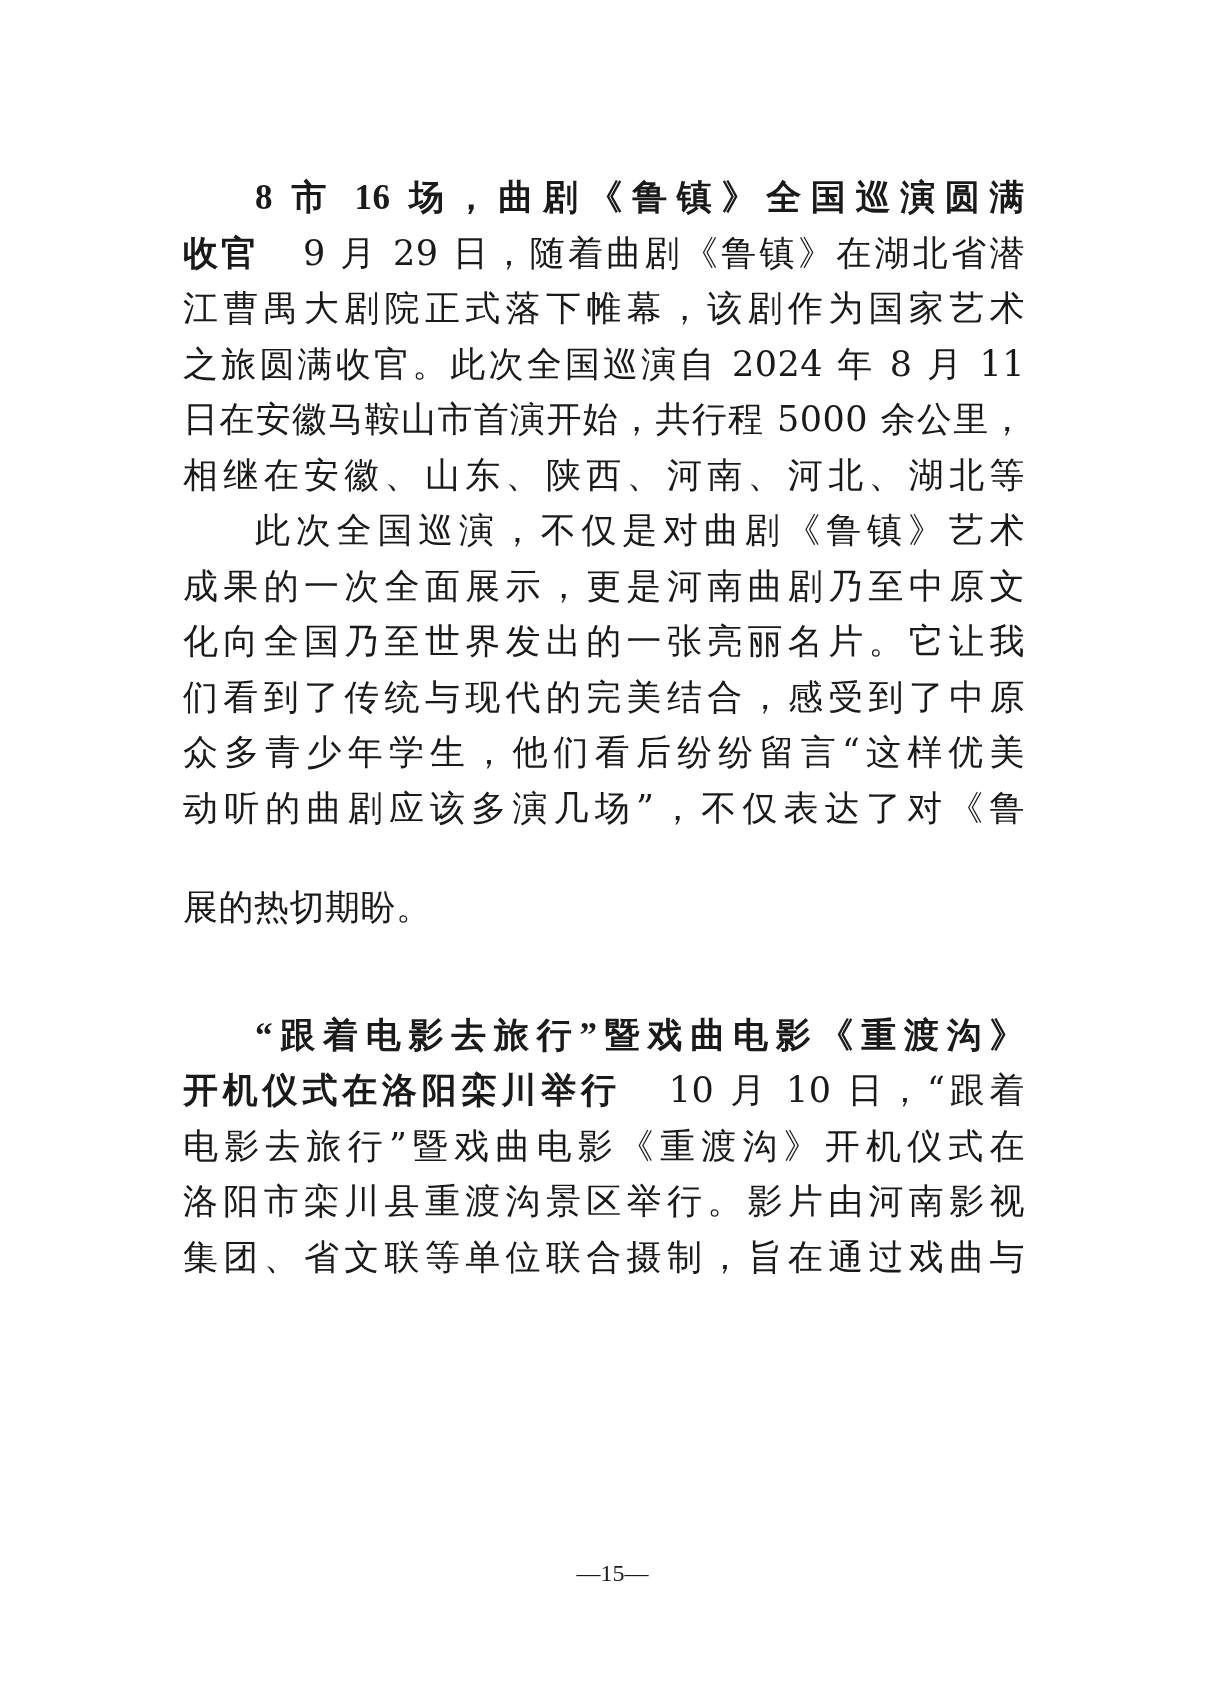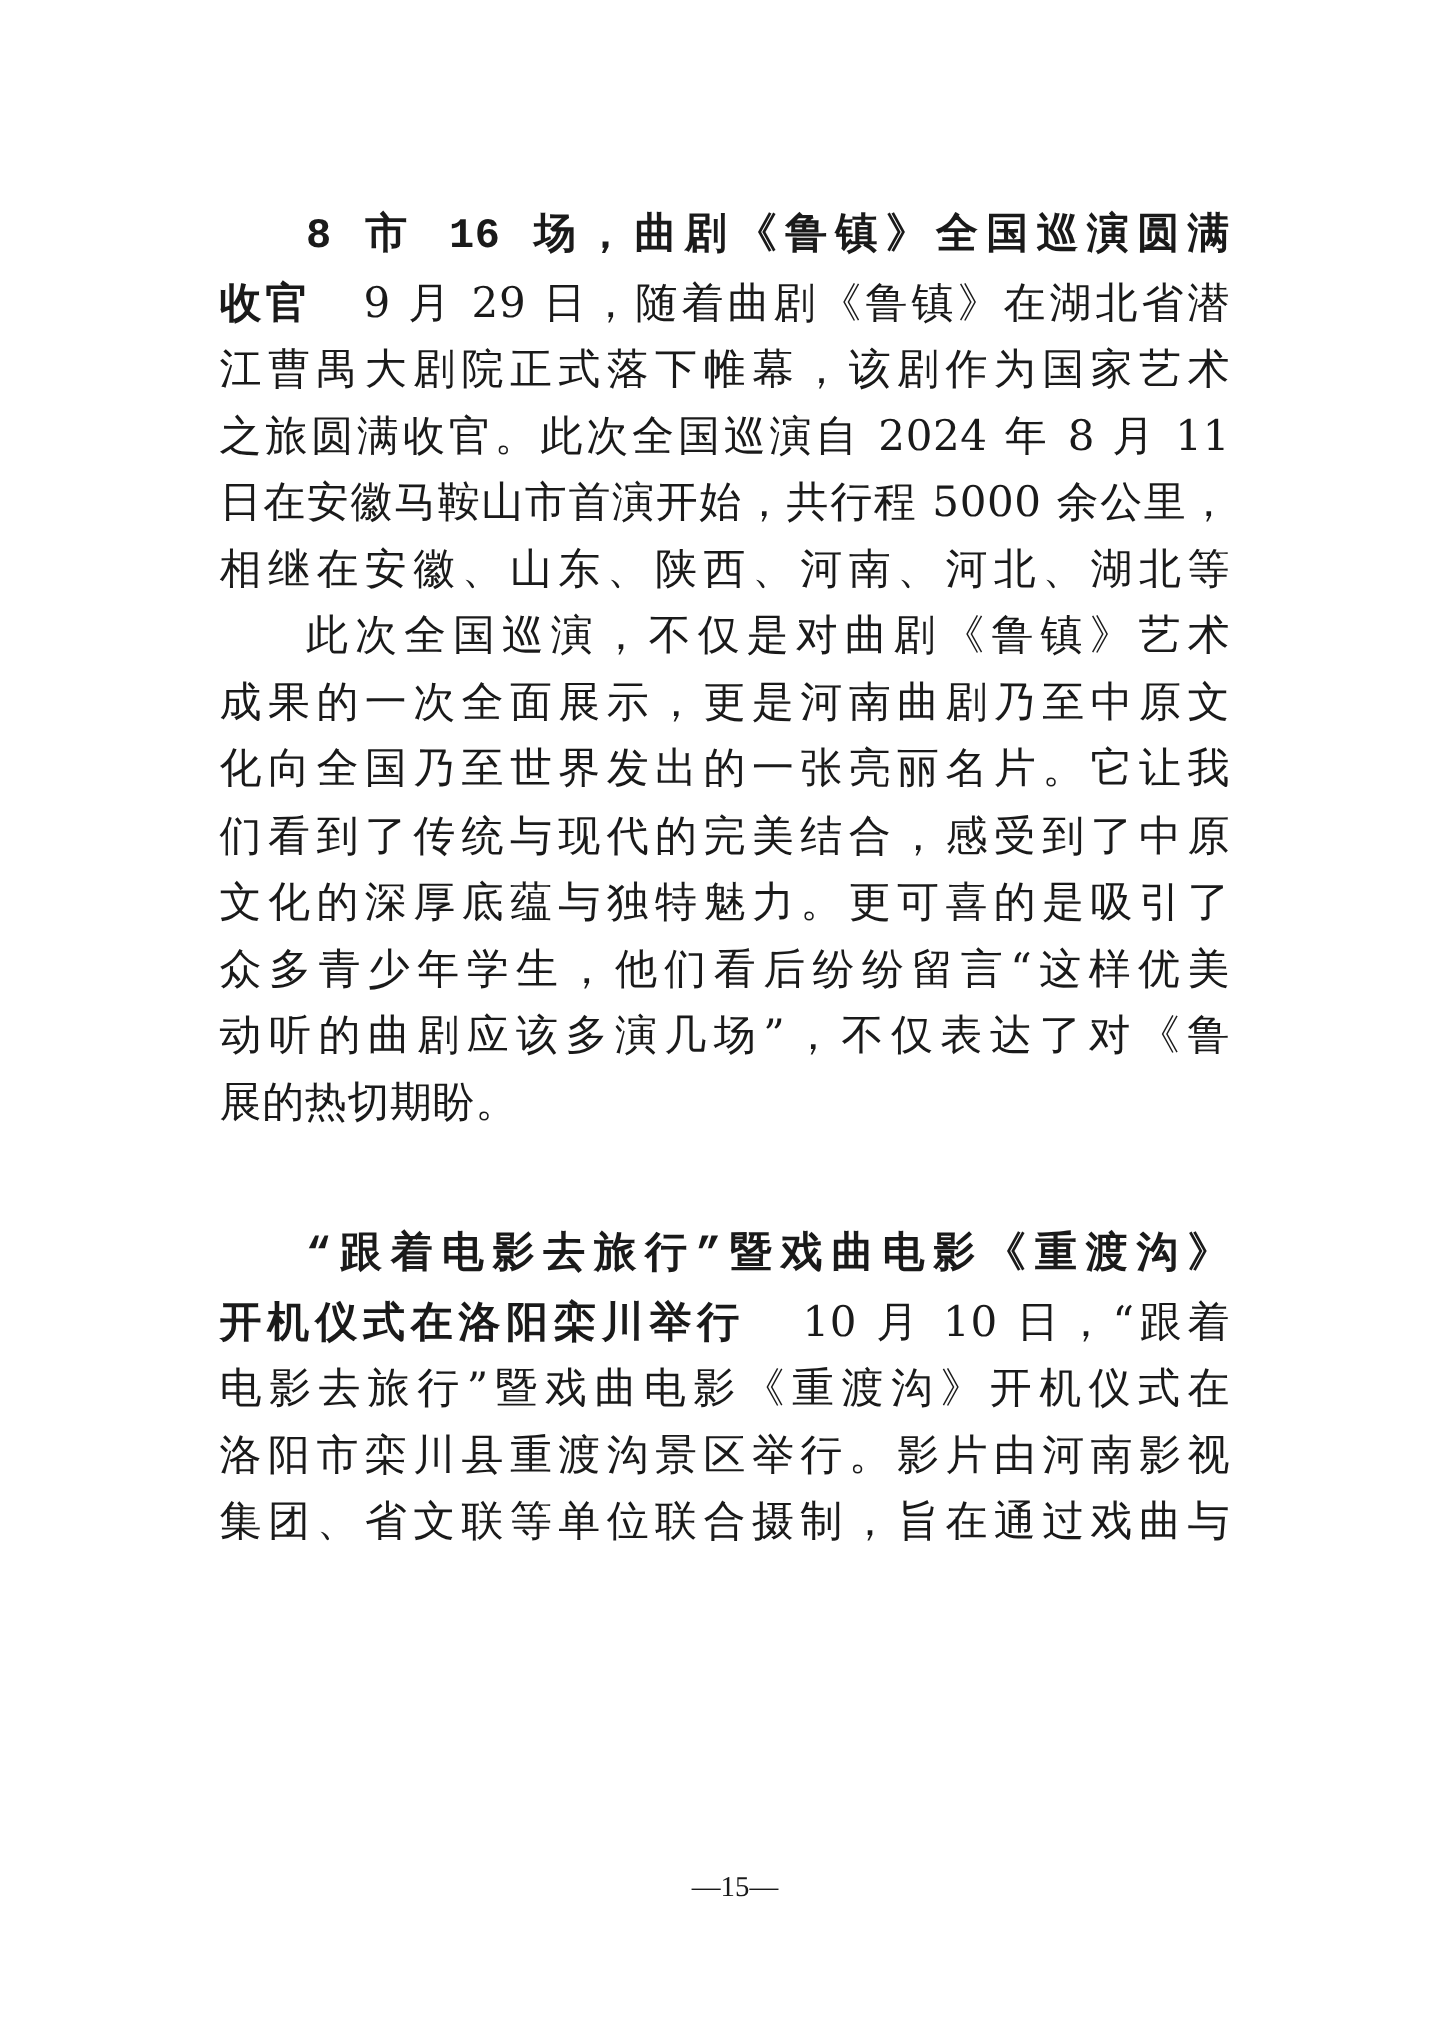--- a/index.html
+++ b/index.html
@@ -7,22 +7,22 @@
   .page {
     position: absolute; left: 183px; top: 170px; width: 842px;
     font-family: "DejaVu Serif", "Liberation Serif", serif;
     color: #1a1a1a;
   }
   .line {
     height: 55.5px; line-height: 55.5px; font-size: 35px;
     white-space: nowrap; text-align: justify; text-align-last: justify;
     letter-spacing: 0.5px;
   }
-  .line.last { text-align-last: left; }
-  .bold { font-family: Liberation Mono, monospace; font-weight: bold; }
+  .line.last { text-align-last: left; margin-top: 44px; }
+  .bold { font-family: Liberation Serif, serif; font-weight: bold; }
   .indent { padding-left: 72px; }
   .gap { height: 72px; }
   .page-number {
     position: absolute; left: 0; width: 1205px; top: 1560px; text-align: center;
     font-family: "Liberation Serif", "DejaVu Serif", serif; font-size: 24px; color: #1a1a1a; padding-left: 10px;
   }
 </style>
 </head>
 <body>
 
@@ -33,21 +33,20 @@
   </div>
   <div class="line">江曹禺大剧院正式落下帷幕，该剧作为国家艺术</div>
   <div class="line">之旅圆满收官。此次全国巡演自 2024 年 8 月 11</div>
   <div class="line">日在安徽马鞍山市首演开始，共行程 5000 余公里，</div>
   <div class="line">相继在安徽、山东、陕西、河南、河北、湖北等</div>
 
   <div class="line indent">此次全国巡演，不仅是对曲剧《鲁镇》艺术</div>
   <div class="line">成果的一次全面展示，更是河南曲剧乃至中原文</div>
   <div class="line">化向全国乃至世界发出的一张亮丽名片。它让我</div>
   <div class="line">们看到了传统与现代的完美结合，感受到了中原</div>
-  <div class="line">文化的深厚底蕴与独特魅力。更可喜的是吸引了</div>
   <div class="line">众多青少年学生，他们看后纷纷留言“这样优美</div>
   <div class="line">动听的曲剧应该多演几场”，不仅表达了对《鲁</div>
   <div class="line last">展的热切期盼。</div>
 
   <div class="gap"></div>
 
   <div class="line bold indent">“跟着电影去旅行”暨戏曲电影《重渡沟》</div>
   <div class="line">
     <span class="bold">开机仪式在洛阳栾川举行</span>&nbsp;&nbsp;&nbsp;<span>10 月 10 日，“跟着</span>
   </div>

